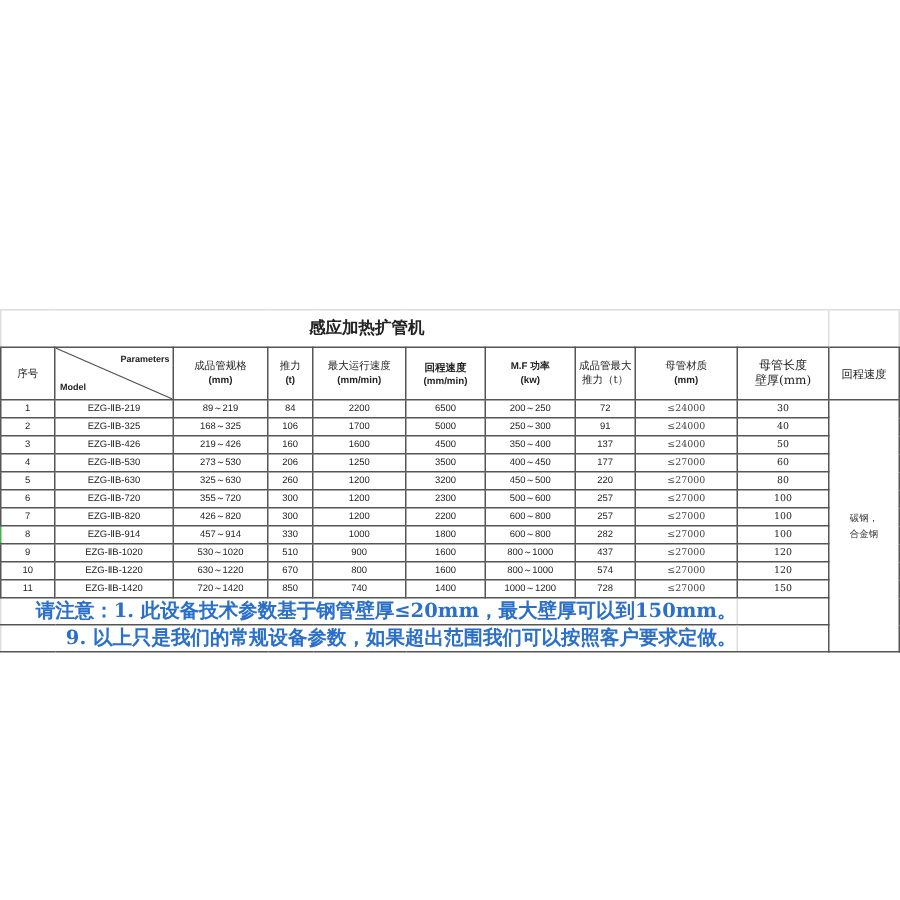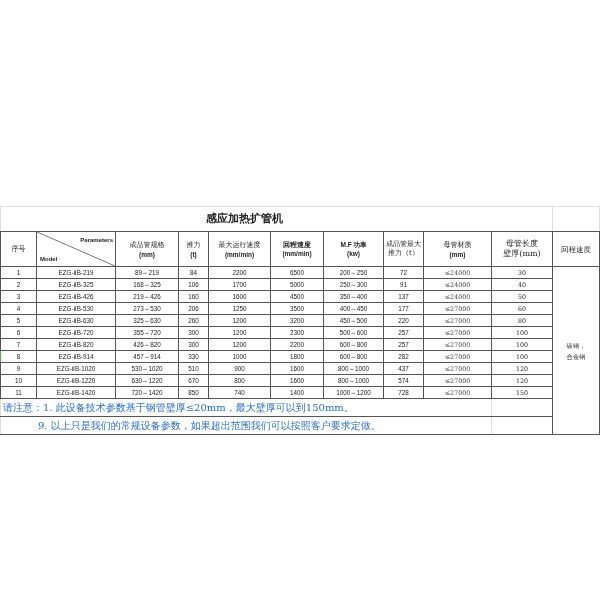--- a/index.html
+++ b/index.html
@@ -17,21 +17,21 @@
     tr.head-row td.cn { font-family: "DejaVu Serif", serif; font-weight: normal; font-size: 7px; }
     tr.data-row td { height: 11px; font-size: 6.3px; line-height: 11px; }
     td.mat { font-family: "DejaVu Serif", serif; font-size: 7px; line-height: 12px; white-space: normal; color: #333; }
     td.thick { font-family: "DejaVu Serif", serif; font-size: 7.5px; }
     td.len { font-family: "DejaVu Serif", serif; font-size: 6.5px; color: #444; }
     .diag { position: relative; height: 34px; }
     .diag svg { position: absolute; left: 0; top: 0; width: 100%; height: 100%; }
     .diag .p { position: absolute; right: 2px; top: 4px; font-size: 6px; font-weight: bold; }
     .diag .m { position: absolute; left: 3px; bottom: 2px; font-size: 6px; font-weight: bold; }
     tr.note-row td { height: 17px; border-left: 1px solid #ddd; border-right: 1px solid #ddd; }
-    tr.note-row td.note { text-align: left; color: #2a6fc9; font-weight: normal; font-size: 10px;
+    tr.note-row td.note { text-align: right; color: #2a6fc9; font-weight: bold; font-size: 13px;
                           font-family: "DejaVu Serif", serif; border-right: none; }
     tr.note-row td.note.indent { padding-left: 37px; }
     tr.note-row td.note.first { padding-left: 2px; }
     .row8 td:first-child { border-left: 1px solid #4caf50; }
   </style>
 </head>
 <body>
 
 <div class="sheet">
   <table>

